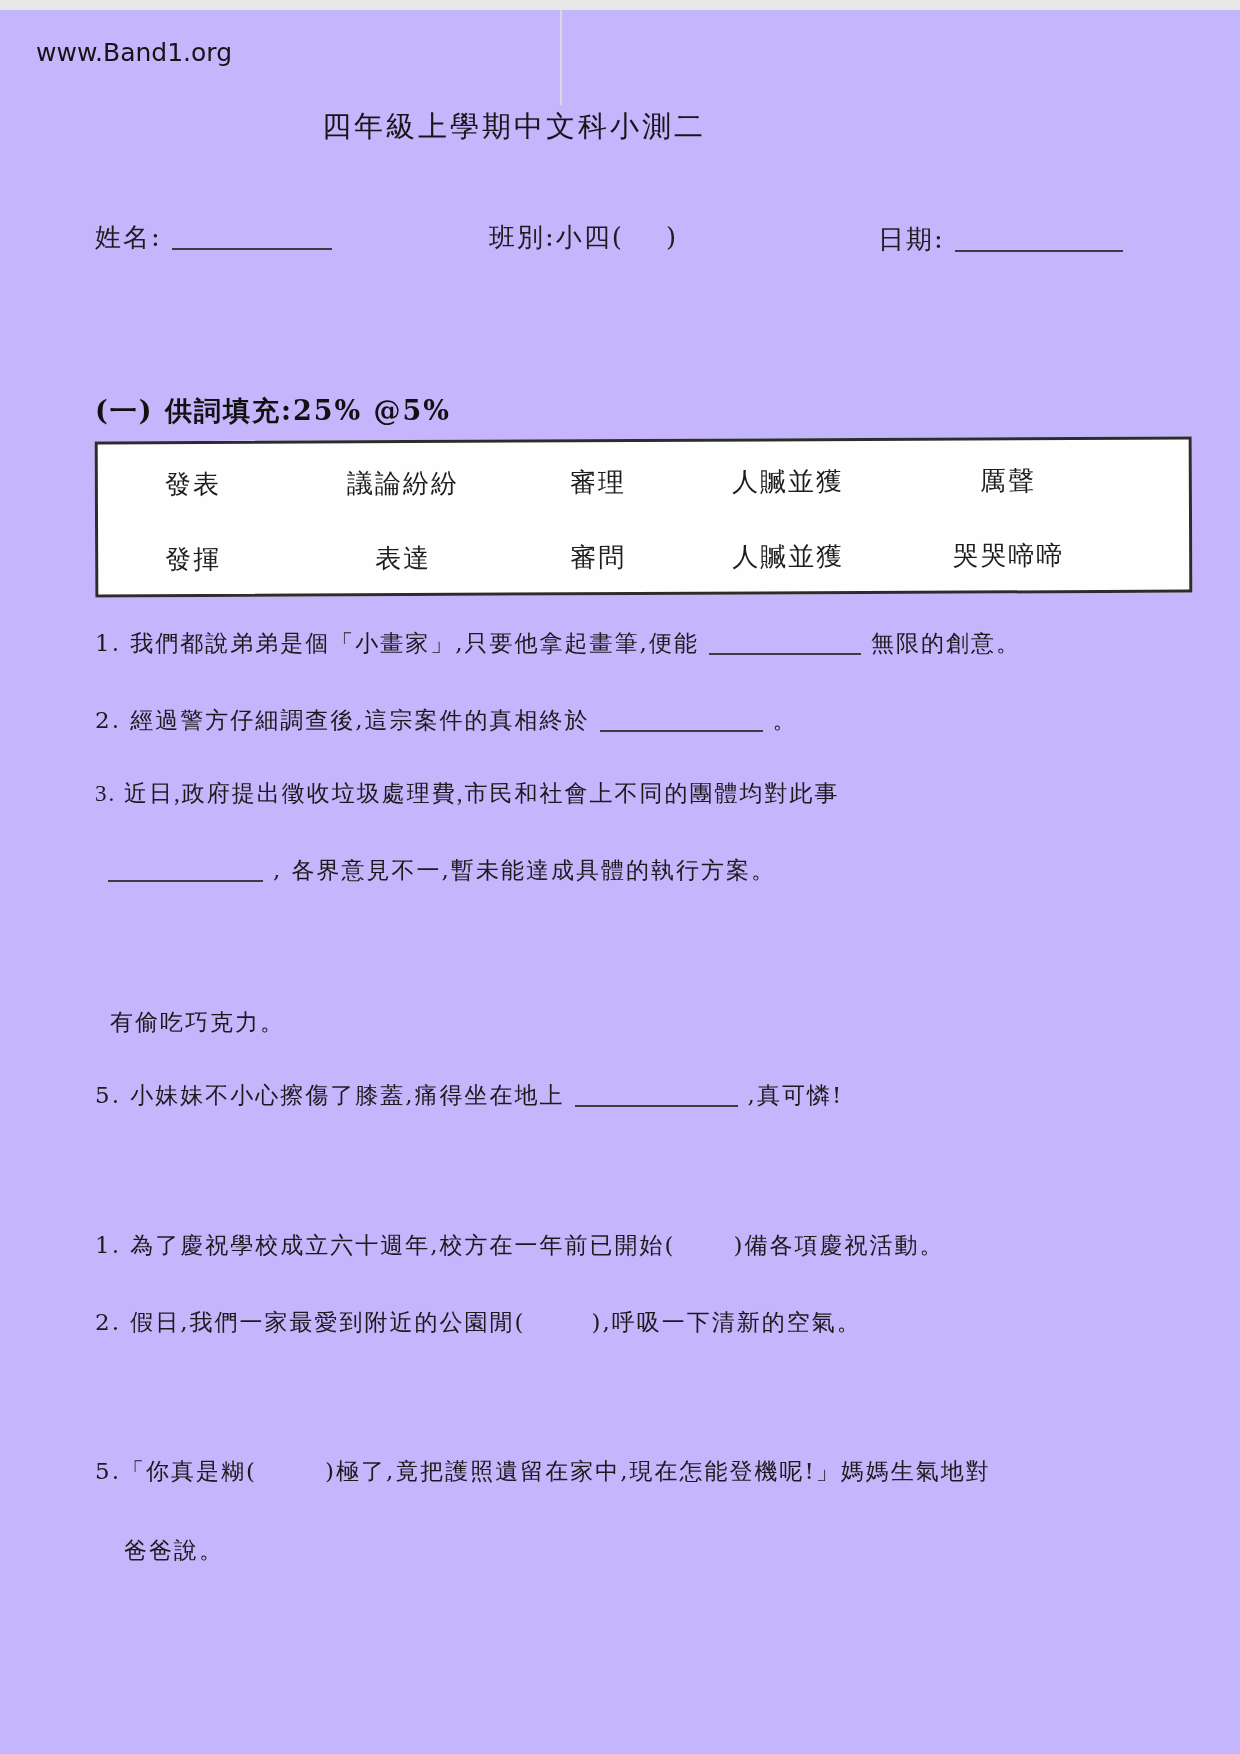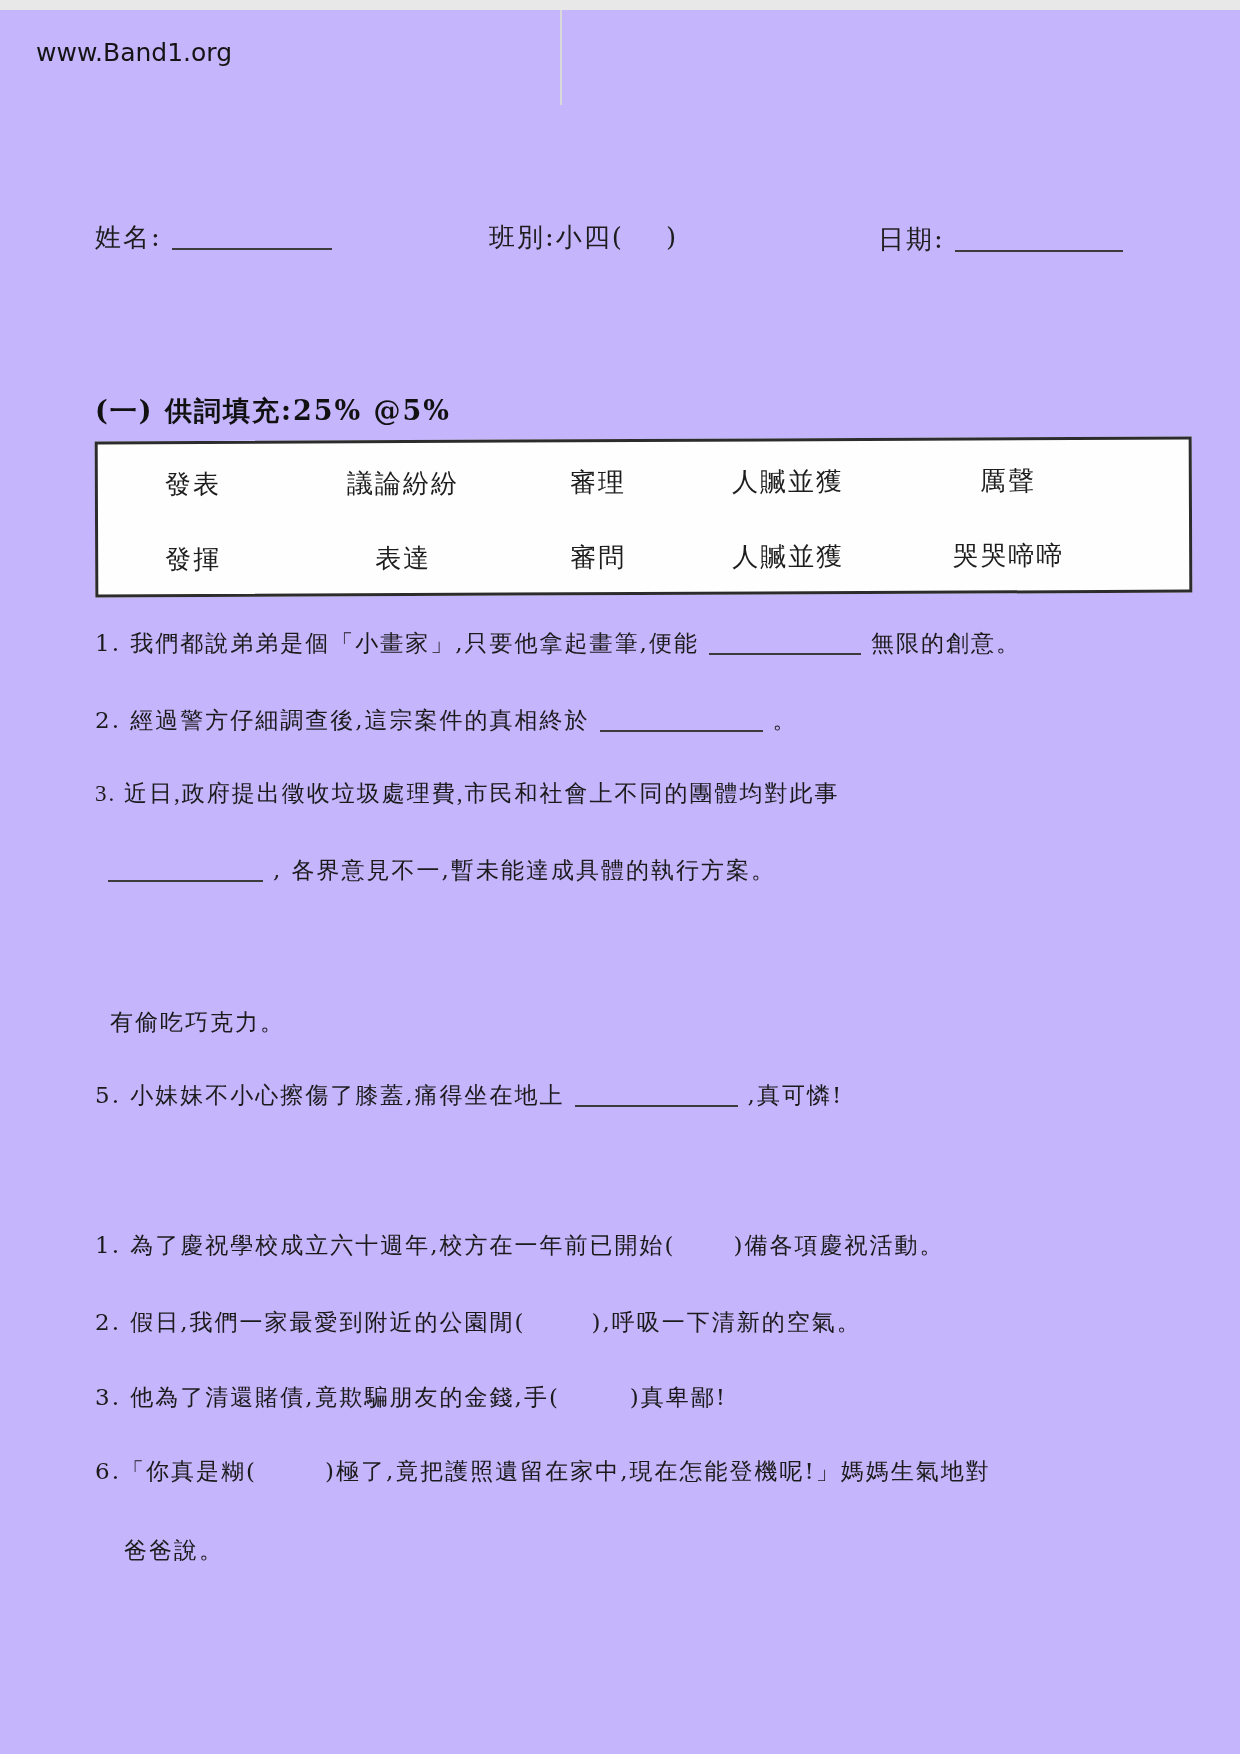--- a/index.html
+++ b/index.html
@@ -70,20 +70,21 @@
 </style>
 </head>
 <body>
 
 <div class="page">
 
   <div class="scan-streak" style="left:560px; top:0; width:2px; height:95px;"></div>
 
   <div class="abs watermark" style="left:36px; top:28px;">www.Band1.org</div>
 
+  <div class="abs title" style="left:322px; top:97px;">四年級上學期中文科小測二</div>
 
   <div class="abs info-line" style="left:95px; top:210px;">
     <span>姓名:</span><span class="blank" style="width:160px;"></span>
   </div>
   <div class="abs info-line" style="left:489px; top:210px;">
     <span>班別:小四(</span><span class="gap" style="width:42px;"></span><span>)</span>
   </div>
   <div class="abs info-line" style="left:878px; top:212px;">
     <span>日期:</span><span class="blank" style="width:168px;"></span>
   </div>
@@ -132,24 +133,21 @@
 
 
   <div class="abs q" style="left:95px; top:1220px;">
     <span>1. 為了慶祝學校成立六十週年,校方在一年前已開始(</span><span class="gap" style="width:58px;"></span><span>)備各項慶祝活動。</span>
   </div>
 
   <div class="abs q" style="left:95px; top:1297px;">
     <span>2.  假日,我們一家最愛到附近的公園閒(</span><span class="gap" style="width:66px;"></span><span>),呼吸一下清新的空氣。</span>
   </div>
 
-  <div class="abs q" style="left:95px; top:1372px;">
-    <span>3. 他為了清還賭債,竟欺騙朋友的金錢,手(</span><span class="gap" style="width:70px;"></span><span>)真卑鄙!</span>
-  </div>
 
   <div class="abs q" style="left:95px; top:1446px;">
-    <span>6.「你真是糊(</span><span class="gap" style="width:68px;"></span><span>)極了,竟把護照遺留在家中,現在怎能登機呢!」媽媽生氣地對</span>
+    <span>5.「你真是糊(</span><span class="gap" style="width:68px;"></span><span>)極了,竟把護照遺留在家中,現在怎能登機呢!」媽媽生氣地對</span>
   </div>
   <div class="abs q" style="left:124px; top:1525px;">
     <span>爸爸說。</span>
   </div>
 
 </div>
 
 </body></html>

